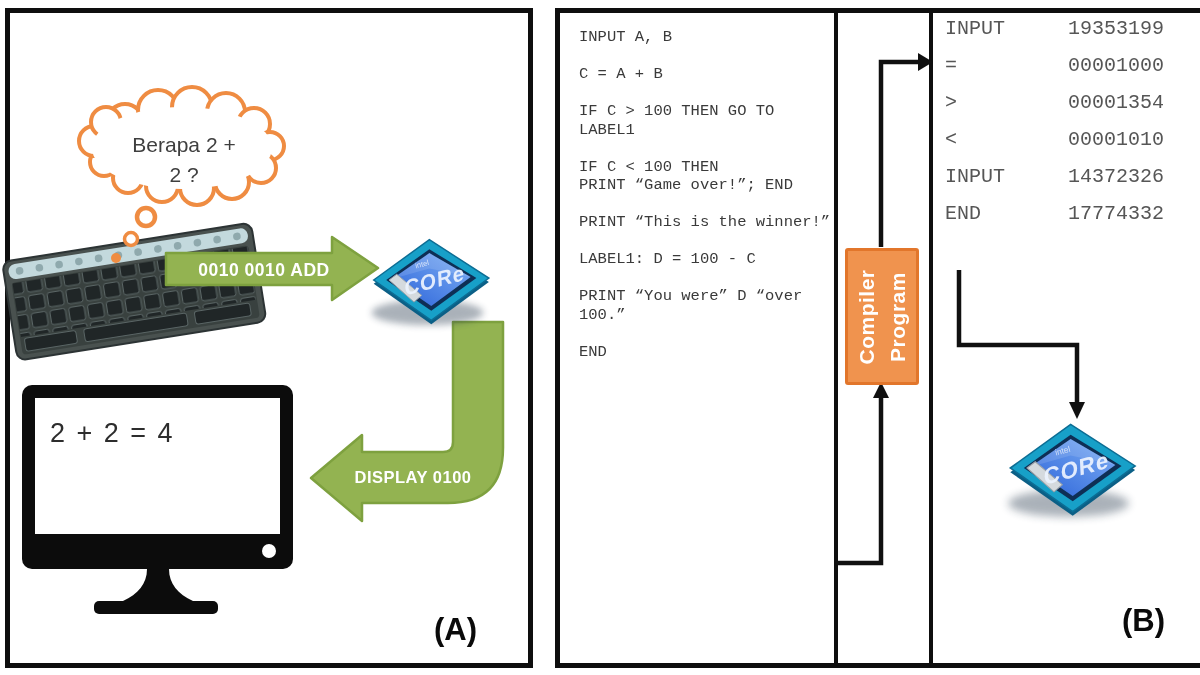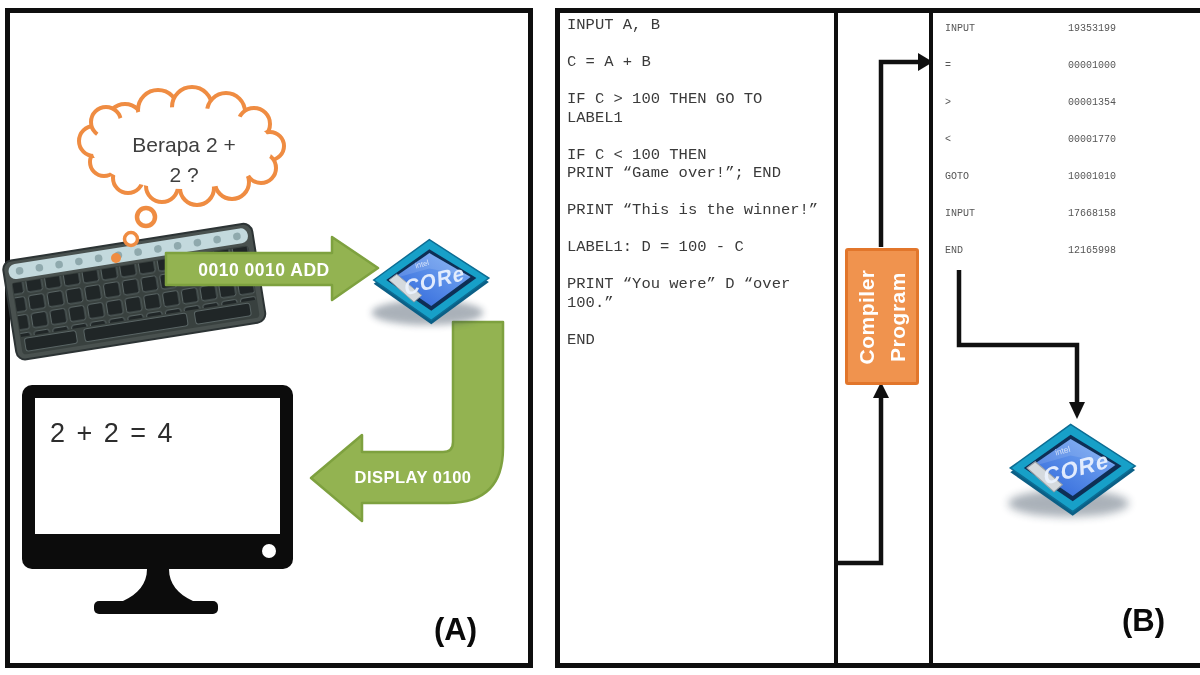--- a/index.html
+++ b/index.html
@@ -5,25 +5,25 @@
   html,body{margin:0;padding:0;overflow:hidden;background:#fff;}
   body{width:1200px;height:675px;position:relative;font-family:"Liberation Sans",sans-serif;}
   .canvas{position:absolute;left:0;top:0;width:1200px;height:675px;}
   .panel{position:absolute;border:5px solid #0e0e0e;box-sizing:border-box;background:transparent;}
   .panel-a{left:5px;top:8px;width:528px;height:660px;}
   .panel-b{left:555px;top:8px;width:660px;height:660px;}
   .vline{position:absolute;top:8px;height:660px;background:#0e0e0e;}
   .vline-1{left:834px;width:4px;}
   .vline-2{left:929px;width:4px;}
   svg.art{position:absolute;left:0;top:0;width:1200px;height:675px;pointer-events:none;}
-  .code{position:absolute;left:567px;top:16px;margin:0;font-family:"Liberation Mono",monospace;
+  .code{position:absolute;left:567px;top:16px;margin:12px;font-family:"Liberation Mono",monospace;
         font-size:15.5px;line-height:18.5px;color:#3a3a3a;}
   .mtable{position:absolute;left:945px;top:10px;}
   .mrow{display:flex;height:37px;align-items:center;font-family:"Liberation Mono",monospace;
-        font-size:10px;color:#565656;}
+        font-size:20px;color:#565656;}
   .kw{width:123px;}
   .compiler{position:absolute;left:845px;top:248px;width:74px;height:137px;background:#f0934e;
             border:3px solid #e2762b;border-radius:3px;box-sizing:border-box;}
   .compiler-inner{position:absolute;left:50%;top:50%;width:137px;height:74px;
                   transform:translate(-50%,-50%) rotate(-90deg);display:flex;flex-direction:column;
                   justify-content:center;text-align:center;color:#fff;font-weight:700;
                   font-size:21px;line-height:31px;letter-spacing:.5px;}
   .plabel{position:absolute;font-weight:700;font-size:31px;color:#0a0a0a;}
   .plabel-a{left:434px;top:612px;}
   .plabel-b{left:1122px;top:603px;}
@@ -190,33 +190,29 @@
     <div class="mrow">
       <span class="kw">=</span>
       <span class="bin">00001000</span>
     </div>
     <div class="mrow">
       <span class="kw">&gt;</span>
       <span class="bin">00001354</span>
     </div>
     <div class="mrow">
       <span class="kw">&lt;</span>
-      <span class="bin">00001770</span>
-    </div>
-    <div class="mrow">
-      <span class="kw">GOTO</span>
-      <span class="bin">10001010</span>
+      <span class="bin">00001010</span>
     </div>
     <div class="mrow">
       <span class="kw">INPUT</span>
-      <span class="bin">17668158</span>
+      <span class="bin">14372326</span>
     </div>
     <div class="mrow">
       <span class="kw">END</span>
-      <span class="bin">12165998</span>
+      <span class="bin">17774332</span>
     </div>
   </div>
 
   <div class="compiler">
     <div class="compiler-inner">
       <div>Compiler</div>
       <div>Program</div>
     </div>
   </div>
 

